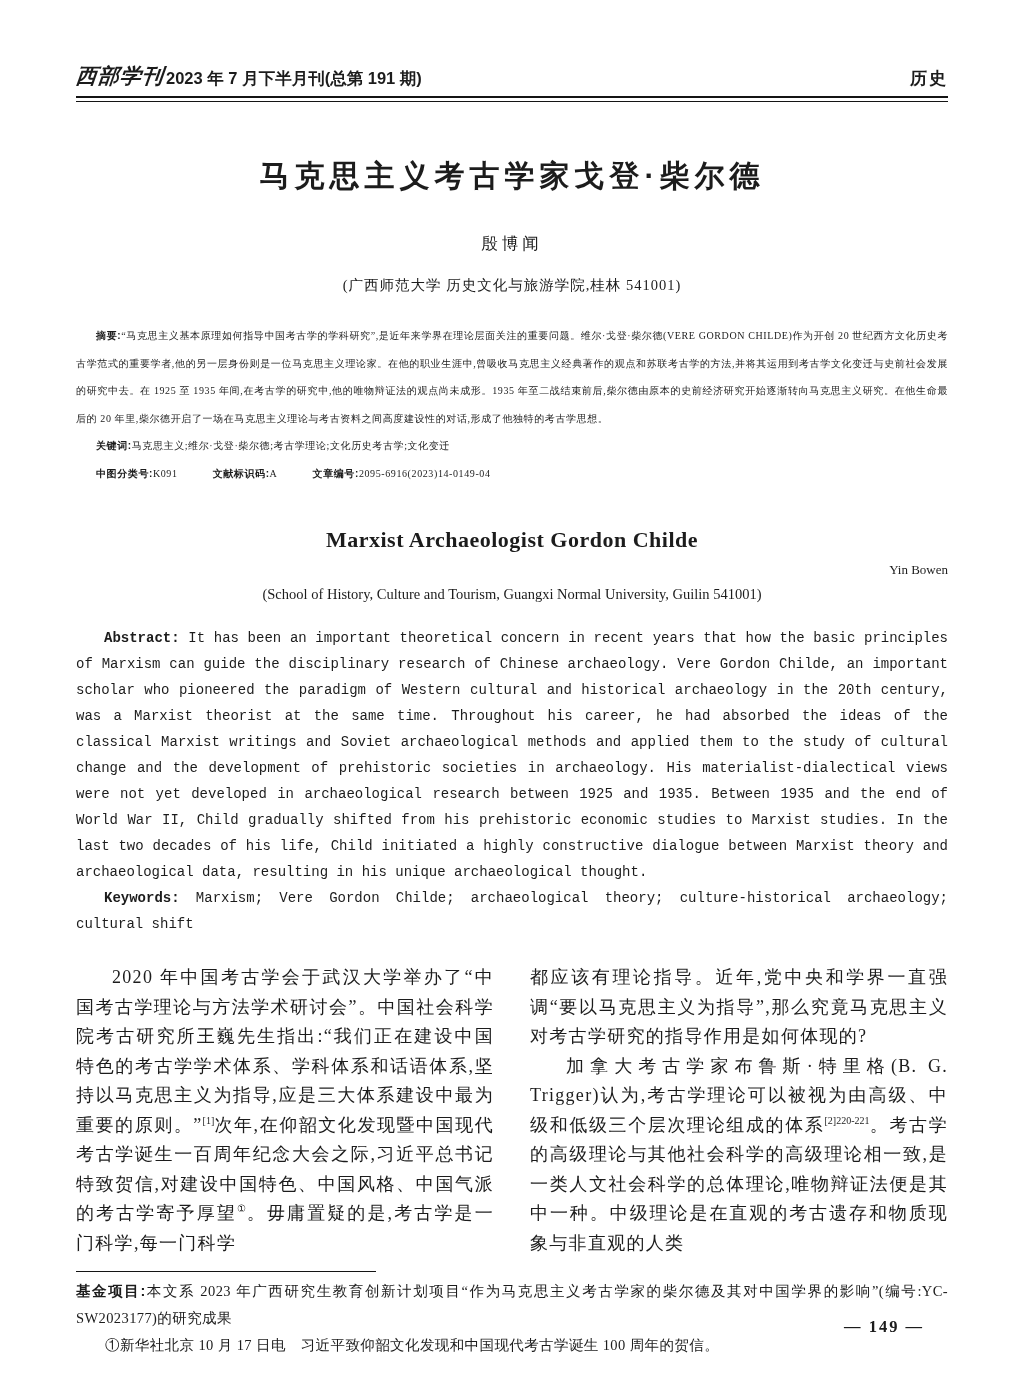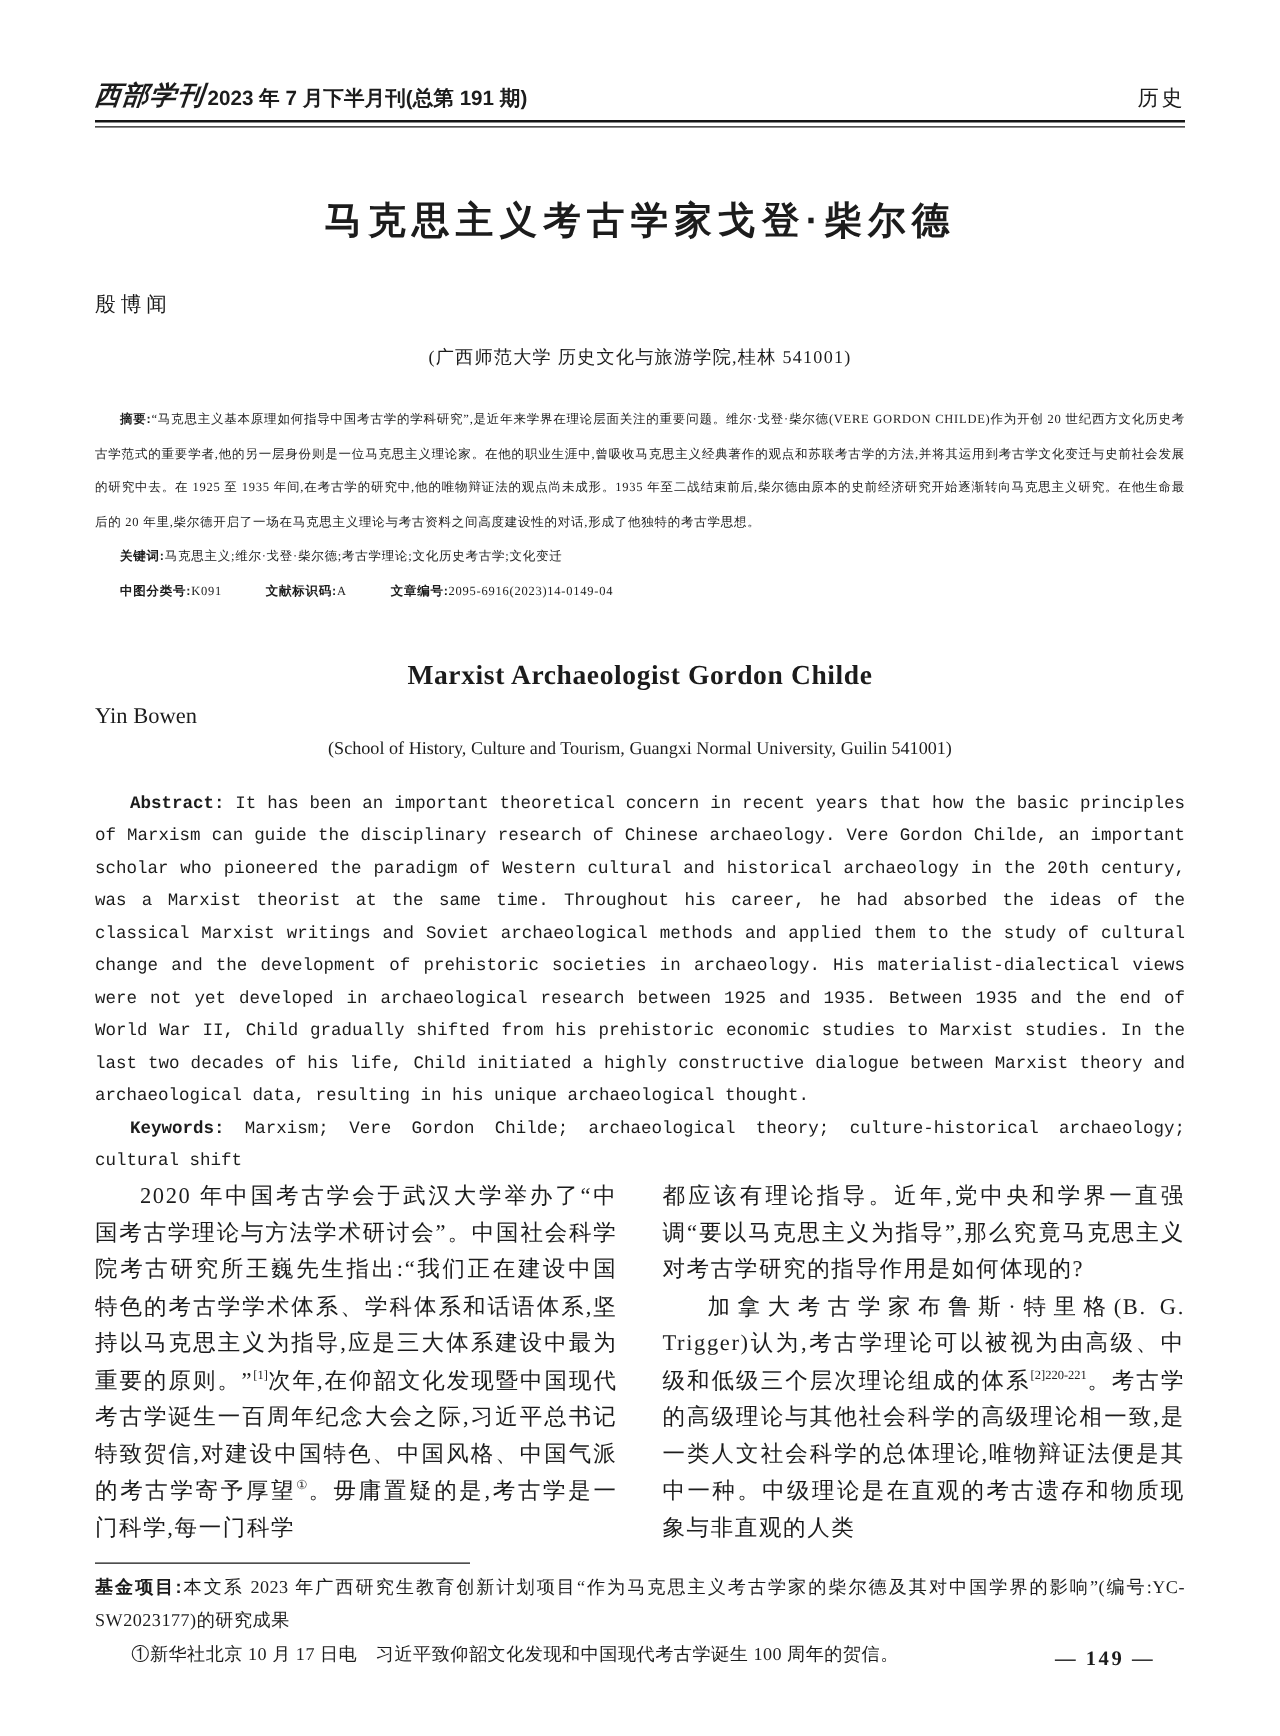--- a/index.html
+++ b/index.html
@@ -10,47 +10,47 @@
     font-family:"Liberation Serif","DejaVu Serif",serif;
   }
   
   .hdr{display:flex;justify-content:space-between;align-items:flex-end;}
   .hdr-left{display:flex;align-items:flex-end;}
   .logo{
     font-family:"Liberation Serif",serif;font-weight:bold;font-style:italic;
     font-size:21px;letter-spacing:1px;margin-right:2px;transform:skewX(-6deg);
   }
   .issue{font-family:"Liberation Sans","DejaVu Sans",sans-serif;font-weight:bold;font-size:16.5px;}
-  .section{font-family:"Liberation Sans","DejaVu Sans",sans-serif;font-weight:normal;font-size:17px;letter-spacing:2px;}
+  .section{font-family:"Liberation Sans","DejaVu Sans",sans-serif;font-weight:bold;font-size:17px;letter-spacing:2px;}
   .rule-thick{height:0;border-top:2.5px solid #141414;margin-top:6px;}
   .rule-thin{height:0;border-top:1px solid #141414;margin-top:3px;}
   
   .title{
     text-align:center;margin-top:54px;
     font-family:"Liberation Sans","DejaVu Sans",sans-serif;font-weight:bold;
     font-size:30px;letter-spacing:5px;
   }
-  .author{text-align:left;margin-top:36px;font-size:16.5px;letter-spacing:4px;}
+  .author{text-align:center;margin-top:36px;font-size:16.5px;letter-spacing:4px;}
   .affil{text-align:center;margin-top:21px;font-size:14.5px;letter-spacing:1px;}
   
   .cn-abs{margin-top:27px;font-size:10px;line-height:27.5px;text-align:justify;letter-spacing:0.6px;}
   .cn-abs p{margin:0;text-indent:2em;}
   .lbl{font-family:"Liberation Sans","DejaVu Sans",sans-serif;font-weight:bold;font-style:normal;}
   .kw-line{margin-top:0;}
   .clc-line{text-indent:2em;margin:0;}
   .clc-item{margin-right:3.2em;}
   
   .en-title{text-align:center;margin-top:40px;font-weight:bold;font-size:22px;letter-spacing:0.5px;}
-  .en-author{text-align:left;margin-top:9px;font-size:18px;}
+  .en-author{text-align:right;margin-top:9px;font-size:13px;}
   .en-affil{text-align:center;margin-top:8px;font-size:14.5px;}
   .en-abs{margin-top:22px;font-size:14px;line-height:26px;text-align:justify;font-family:Liberation Mono, monospace;}
   .en-abs p{margin:0;text-indent:2em;}
   .en-lbl{font-weight:bold;}
   
-  .body-cols{display:flex;gap:36px;}
+  .body-cols{display:flex;gap:36px;margin-top:26px;}
   .col{flex:1;font-size:18px;line-height:29.5px;letter-spacing:1.3px;text-align:justify;}
   .col p{margin:0;}
   .col p.indent{text-indent:2em;}
   sup{font-size:10px;line-height:0;letter-spacing:0;}
   
   .fn{margin-top:13px;}
   .fn-rule{width:300px;border-top:1.5px solid #141414;}
   .fn-text{font-size:14.5px;line-height:27px;text-align:justify;letter-spacing:0.4px;margin-top:6px;}
   .fn-text p{margin:0;}
   .fn-note{text-indent:2em;}

